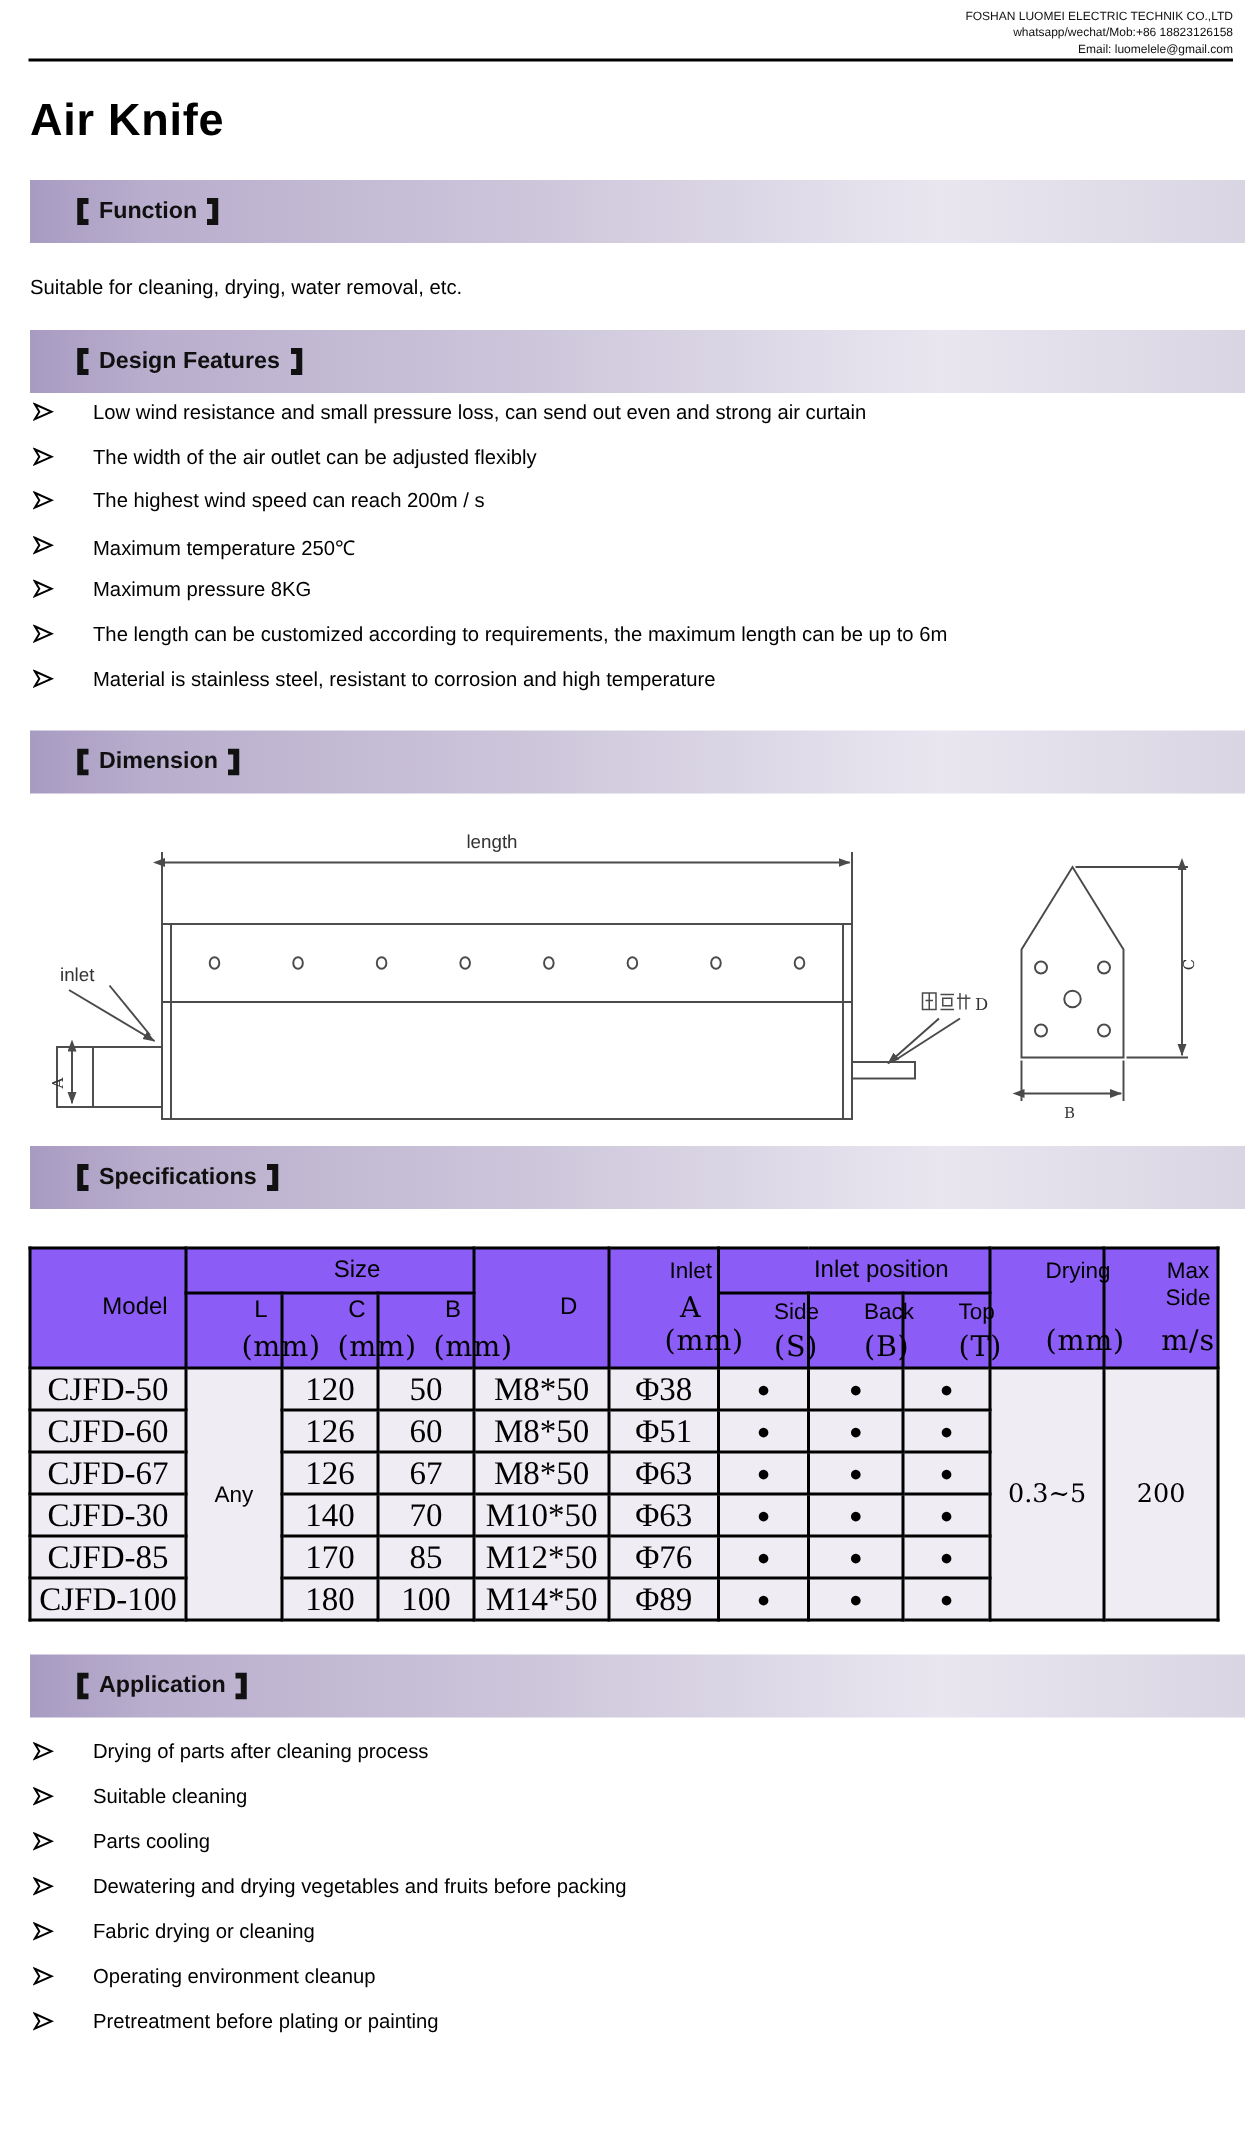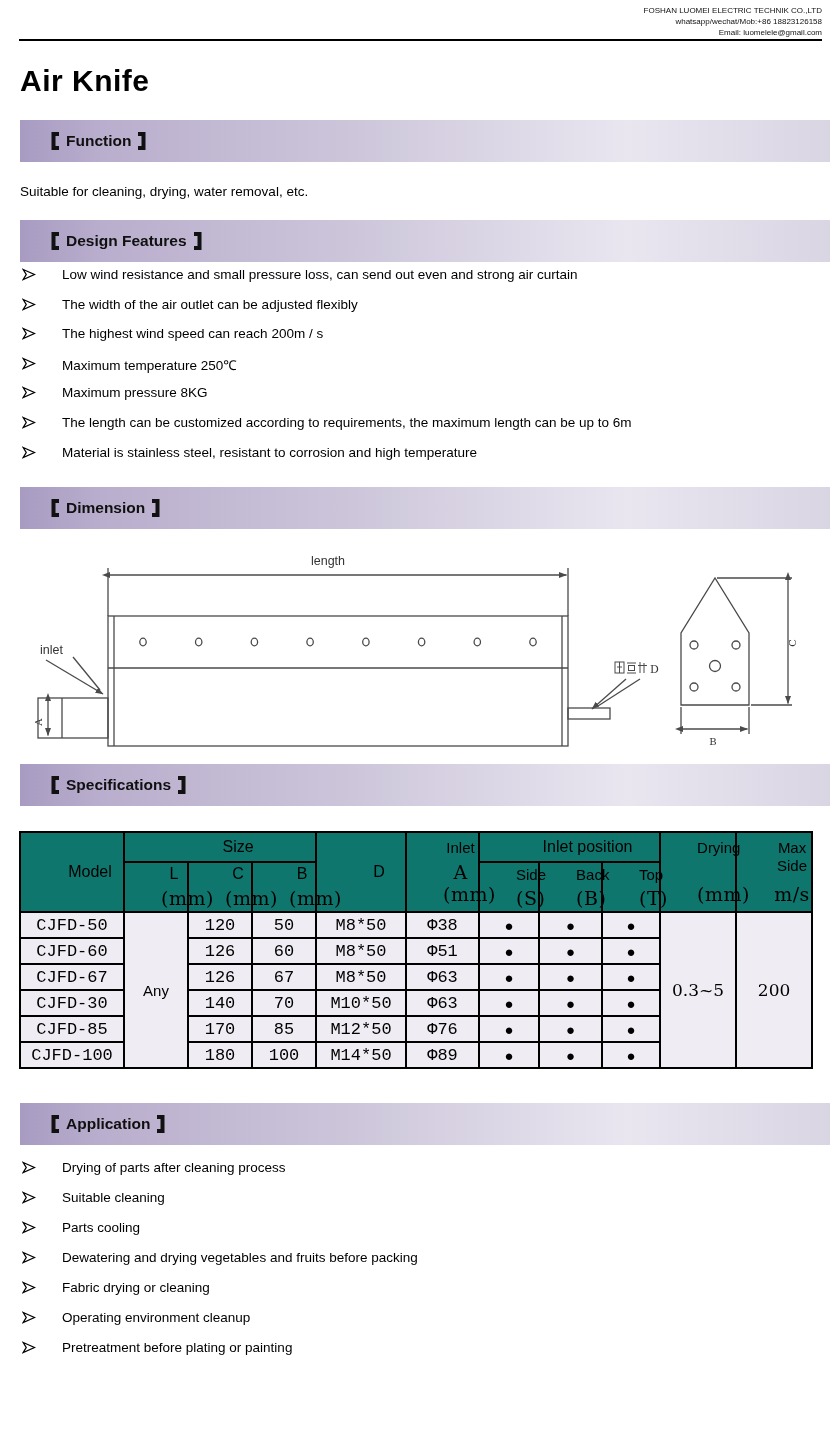--- a/index.html
+++ b/index.html
@@ -30,26 +30,26 @@
   .bullets.app .li{height:30px;}
 
   
   .drawing{position:absolute;left:18px;top:548px;}
   .drawing text{fill:#333;}
 
   
   table.spec{position:absolute;left:19px;top:831px;width:792px;border-collapse:collapse;table-layout:fixed;
              background:#efedf3;}
   table.spec th,table.spec td{border:2px solid #000;padding:0;text-align:center;font-weight:normal;}
-  table.spec thead th{background:#0f766e;padding-left:36px;}
+  table.spec thead th{background:#8b5cf6;padding-left:36px;}
   tr.h1{height:30px;} tr.h2{height:47px;} tbody tr{height:26px;}
   .sans{font-family:"Liberation Sans",sans-serif;font-size:15px;}
   .sans16{font-family:"Liberation Sans",sans-serif;font-size:16px;}
   .ser{font-family:"DejaVu Serif",serif;font-size:19px;letter-spacing:.5px;}
-  .serb{font-family:Liberation Mono, monospace;font-size:17px;}
+  .serb{font-family:Liberation Serif, serif;font-size:22px;}
   .serbig{font-family:"DejaVu Serif",serif;font-size:17px;}
   .vgap{display:flex;flex-direction:column;justify-content:space-between;min-height:66px;padding:5px 0 6px;}
   .v2{display:flex;flex-direction:column;justify-content:center;gap:4px;padding:2px 0;}
   td.model{text-align:left;padding-left:8px;}
   .dot{font-size:15px;line-height:1;}
 </style>
 </head>
 <body>
 
 <div class="page">

